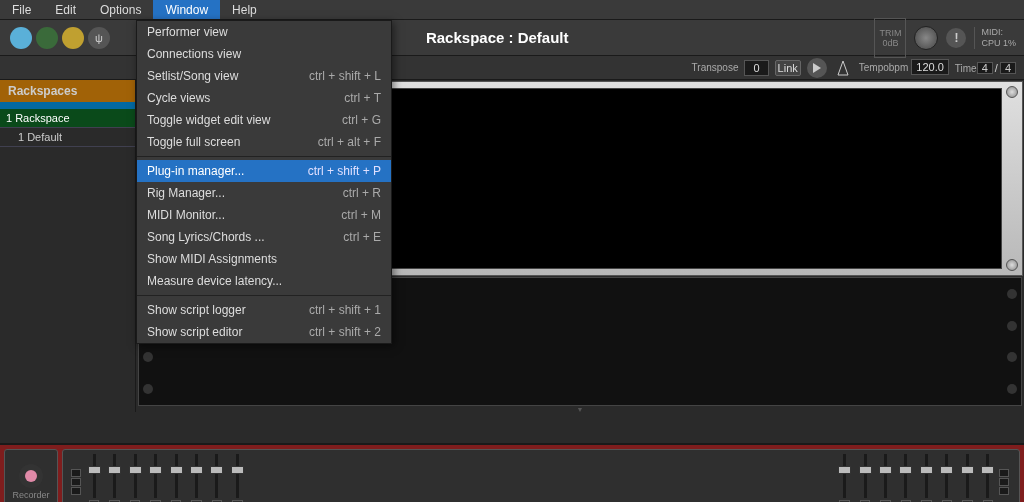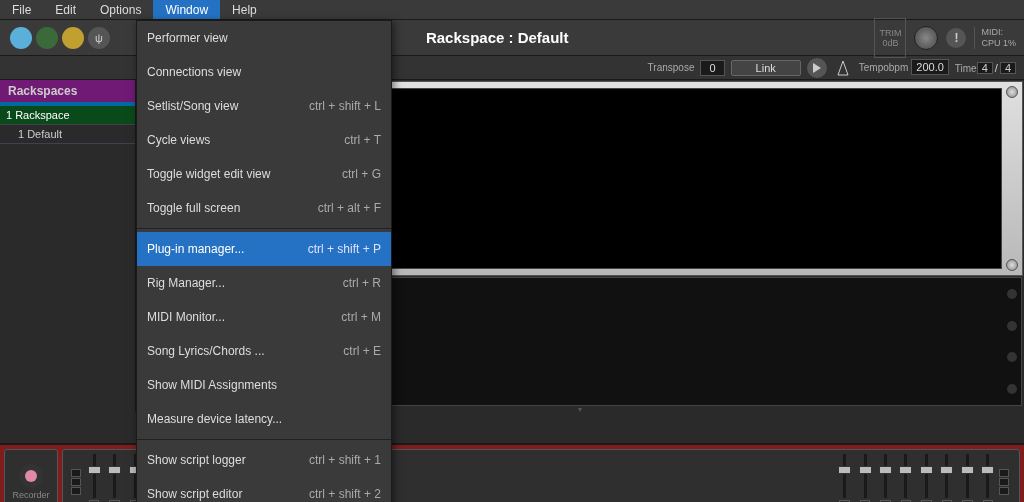--- a/index.html
+++ b/index.html
@@ -16,31 +16,31 @@
 .title-area { flex: 1; display: flex; align-items: center; justify-content: center; font-weight: bold; font-size: 15px; color: #fff; }
 .right-indicators { display: flex; align-items: center; gap: 8px; padding-right: 8px; }
 .trim-box { border: 1px solid #555; padding: 9px 4px; font-size: 9px; line-height: 10px; color: #888; text-align: center; }
 .big-knob { width: 24px; height: 24px; border-radius: 12px; background: radial-gradient(#888,#444); border: 1px solid #222; }
 .warn-icon { width: 20px; height: 20px; border-radius: 10px; background: #555; display: flex; align-items: center; justify-content: center; color: #ccc; font-weight: bold; }
 .midi-cpu { font-size: 9px; line-height: 11px; color: #aaa; border-left: 1px solid #555; padding-left: 6px; }
 
 .transport-row { display: flex; height: 24px; background: #333; align-items: center; justify-content: flex-end; padding-right: 8px; gap: 6px; border-bottom: 1px solid #1a1a1a; font-size: 11px; }
 .transport-row .lbl { color: #aaa; font-size: 10px; }
 .val-box { background: #1a1a1a; border: 1px solid #555; padding: 1px 8px; color: #ddd; }
-.link-btn { background: #444; border: 1px solid #666; padding: 1px 24px; color: #ddd; border-radius: 2px; }
+.link-btn { background: #444; border: 1px solid #666; padding: 1px 2px; color: #ddd; border-radius: 2px; }
 .play-btn { width: 20px; height: 20px; border-radius: 10px; background: #555; display: flex; align-items: center; justify-content: center; }
 .metronome-btn { width: 20px; height: 20px; display: flex; align-items: center; justify-content: center; }
 .tempo-group { display: flex; flex-direction: row; align-items: flex-end; line-height: 10px; }
 .tempo-box { background: #1a1a1a; border: 1px solid #555; padding: 1px 4px; color: #ddd; font-size: 11px; }
 .time-sig { display: flex; align-items: center; gap: 2px; }
 .time-sig .box { background: #1a1a1a; border: 1px solid #555; padding: 0 4px; }
 
 .main-area { display: flex; height: 332px; }
 .sidebar { width: 136px; background: #2a2a2a; border-right: 1px solid #1a1a1a; }
-.sidebar-header { background: #701a75; padding: 4px 8px; font-weight: bold; font-size: 12px; color: #ccc; border-bottom: 4px solid #0369a1; }
+.sidebar-header { background: #a16207; padding: 4px 8px; font-weight: bold; font-size: 12px; color: #ccc; border-bottom: 7px solid #0369a1; }
 .rackspace-item { background: #0a4a1a; padding: 3px 6px; font-size: 11px; color: #fff; }
 .variation-item { padding: 3px 6px 3px 18px; font-size: 11px; color: #ccc; border-top: 1px solid #404050; border-bottom: 1px solid #404050; }
 
 .content { flex: 1; display: flex; flex-direction: column; }
 .rack-top { flex: 0 0 195px; background: linear-gradient(#e0e0e0,#b8b8b8); border: 1px solid #555; margin: 1px; position: relative; }
 .rack-inner { position: absolute; left: 20px; right: 20px; top: 6px; bottom: 6px; background: #000; border: 1px solid #444; }
 .rack-screw { position: absolute; width: 12px; height: 12px; border-radius: 6px; background: radial-gradient(#ddd,#888); border: 1px solid #555; }
 .rack-bottom { flex: 1; background: #111; border: 1px solid #444; margin: 0 2px; position: relative; }
 .side-knobs { position: absolute; top: 0; bottom: 0; width: 18px; display: flex; flex-direction: column; justify-content: space-around; align-items: center; }
 .side-knobs.left { left: 0; }
@@ -57,21 +57,21 @@
 .mixer-area { flex: 1; border: 1px solid #555; border-radius: 3px; background: #2f2f2f; display: flex; align-items: center; padding: 4px 8px; justify-content: space-between; }
 .fader-group { display: flex; gap: 10px; align-items: flex-end; }
 .fader { display: flex; flex-direction: column; align-items: center; }
 .fader-track { width: 3px; height: 44px; background: #1a1a1a; position: relative; }
 .fader-handle { position: absolute; top: 12px; left: -5px; width: 13px; height: 8px; background: #bbb; border: 1px solid #333; }
 .fader-num { font-size: 8px; color: #888; margin-top: 2px; border: 1px solid #555; padding: 0 2px; }
 .io-block { width: 12px; display: flex; flex-direction: column; gap: 1px; }
 .io-cell { width: 10px; height: 8px; background: #1a1a1a; border: 1px solid #555; }
 
 .dropdown-menu { position: absolute; top: 20px; left: 136px; width: 256px; background: #3a3a3a; border: 1px solid #1a1a1a; box-shadow: 2px 2px 8px rgba(0,0,0,0.5); z-index: 100; }
-.menu-item { display: flex; justify-content: space-between; padding: 10px 10px; font-size: 12px; color: #ddd; cursor: pointer; }
+.menu-item { display: flex; justify-content: space-between; padding: 4px 10px; font-size: 12px; color: #ddd; cursor: pointer; }
 .menu-item.highlighted { background: #2572c4; color: #fff; }
 .menu-shortcut { color: #aaa; font-size: 12px; }
 .menu-item.highlighted .menu-shortcut { color: #e0e0ff; margin-left: 24px; }
 .menu-sep { height: 1px; background: #222; margin: 3px 0; }
 </style>
 </head>
 <body>
 
 <div class="menubar" id="menubar">
     <span class="menubar-item">File</span>
@@ -173,21 +173,21 @@
         <polygon points="1,0 9,5 1,10" fill="#ccc"></polygon>
       </svg>
     </span>
   <span class="metronome-btn">
       <svg width="14" height="16">
         <polygon points="7,1 12,15 2,15" fill="none" stroke="#ccc"></polygon>
       </svg>
     </span>
   <div class="tempo-group">
     <span class="lbl">Tempo</span>
-    <div><span class="lbl">bpm</span> <span class="tempo-box">200.0</span></div>
+    <div><span class="lbl">bpm</span> <span class="tempo-box">120.0</span></div>
   </div>
   <div class="tempo-group">
     <span class="lbl">Time</span>
     <div class="time-sig">
       <span class="box">4</span>
       <span>/</span>
       <span class="box">4</span>
     </div>
   </div>
 </div>

